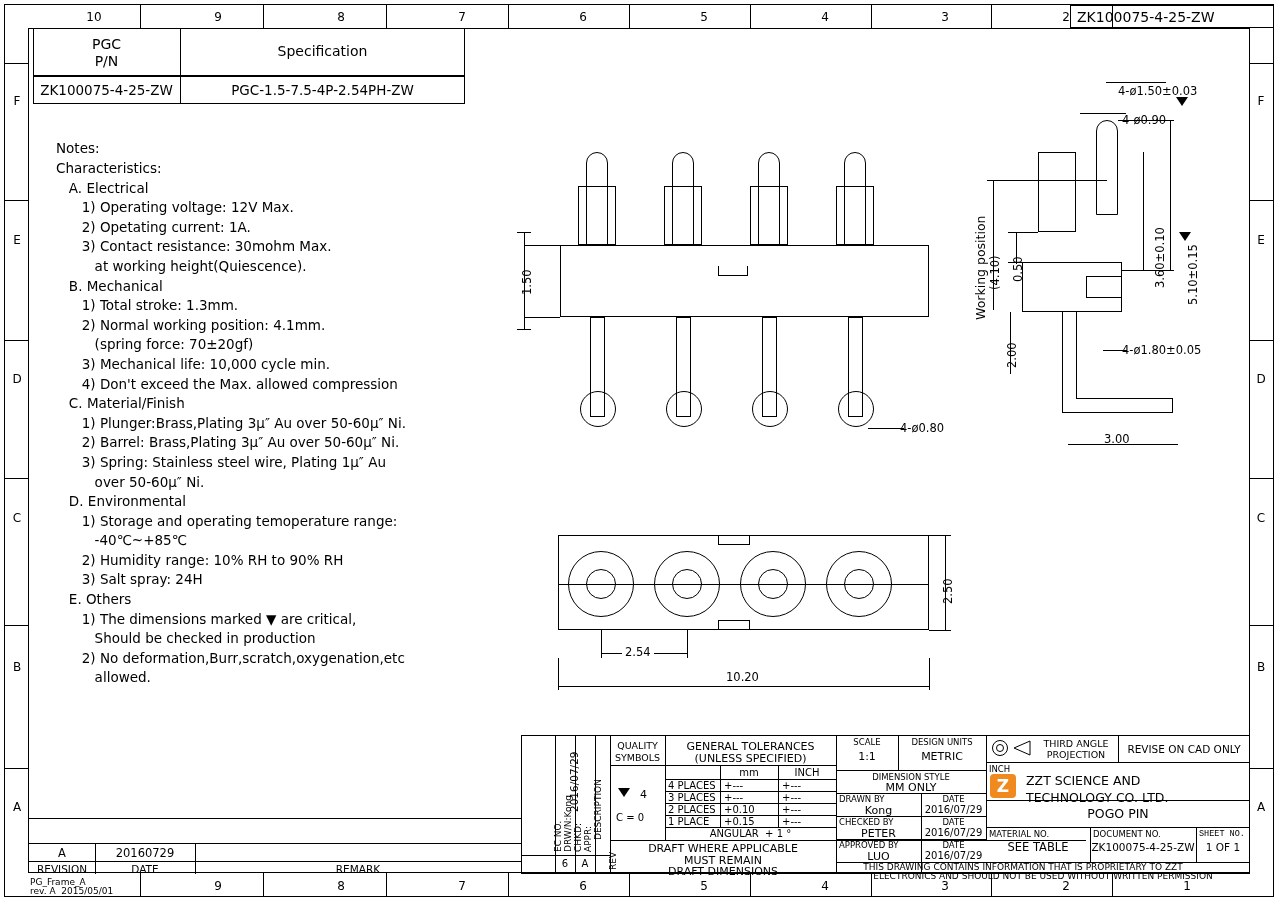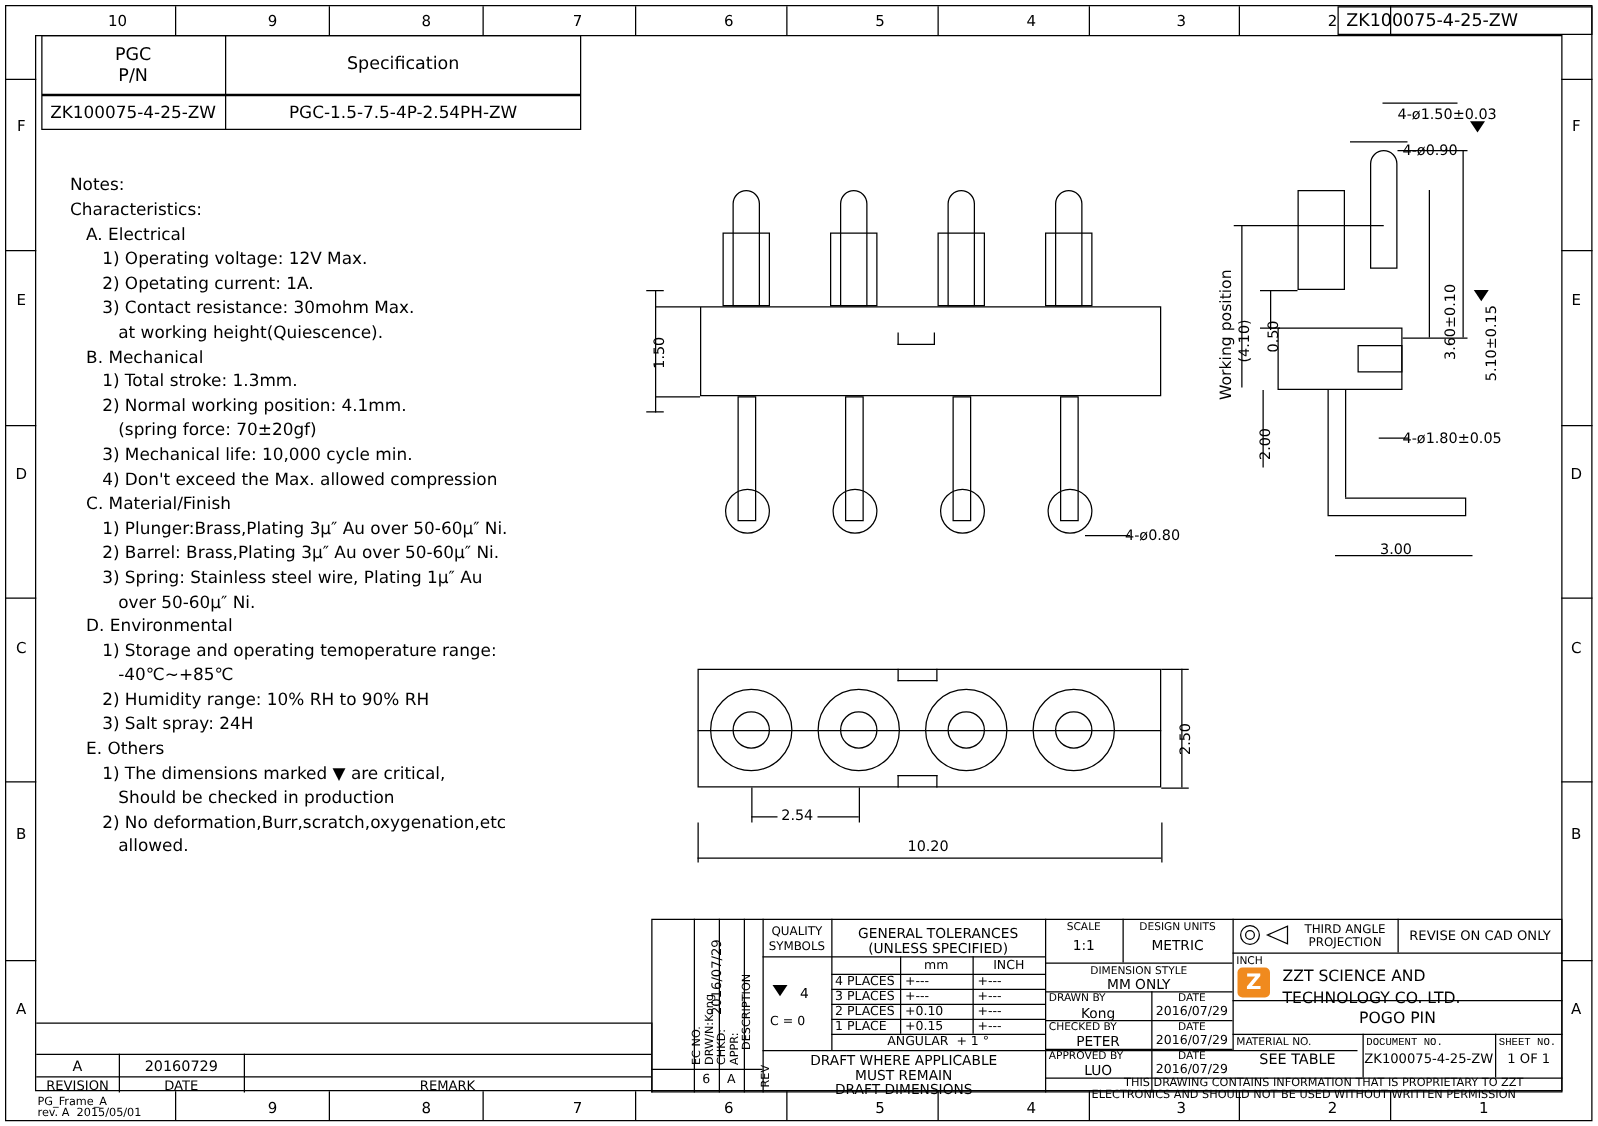--- a/index.html
+++ b/index.html
@@ -391,21 +391,21 @@
   <div class="txt" style="left:1026px; top:773px; font-size:12.5px;">ZZT SCIENCE AND</div>
   <div class="txt" style="left:1026px; top:790px; font-size:12.5px;">TECHNOLOGY CO. LTD.</div>
 
   <div class="ln h1" style="left:986px; top:827px; width:264px;"></div>
   <div class="txt c" style="left:986px; top:806px; width:264px; font-size:12.5px;">POGO PIN</div>
 
   <div class="ln v1" style="left:1090px; top:827px; height:35px;"></div>
   <div class="ln v1" style="left:1196px; top:827px; height:35px;"></div>
   <div class="txt" style="left:989px; top:829px; font-size:8.5px;">MATERIAL NO.</div>
   <div class="txt c" style="left:986px; top:840px; width:104px; font-size:11.5px;">SEE TABLE</div>
-  <div class="txt" style="left:1093px; top:829px; font-size:8.5px;font-family:Liberation Mono, monospace;">DOCUMENT NO.</div>
+  <div class="txt" style="left:1093px; top:829px; font-size:8.5px;">DOCUMENT NO.</div>
   <div class="txt c" style="left:1090px; top:841px; width:106px; font-size:10.5px;">ZK100075-4-25-ZW</div>
   <div class="txt" style="left:1199px; top:829px; font-size:8.5px;font-family:Liberation Mono, monospace;">SHEET NO.</div>
   <div class="txt c" style="left:1196px; top:841px; width:54px; font-size:10.5px;">1 OF 1</div>
 
-  <div class="txt c" style="left:836px; top:862px; width:374px; font-size:9px;margin-left:36px;">THIS DRAWING CONTAINS INFORMATION THAT IS PROPRIETARY TO ZZT</div>
+  <div class="txt c" style="left:836px; top:862px; width:374px; font-size:9px;">THIS DRAWING CONTAINS INFORMATION THAT IS PROPRIETARY TO ZZT</div>
   <div class="txt c" style="left:836px; top:871px; width:414px; font-size:9px;">ELECTRONICS AND SHOULD NOT BE USED WITHOUT WRITTEN PERMISSION</div>
 
 </div>
 
 </body></html>

